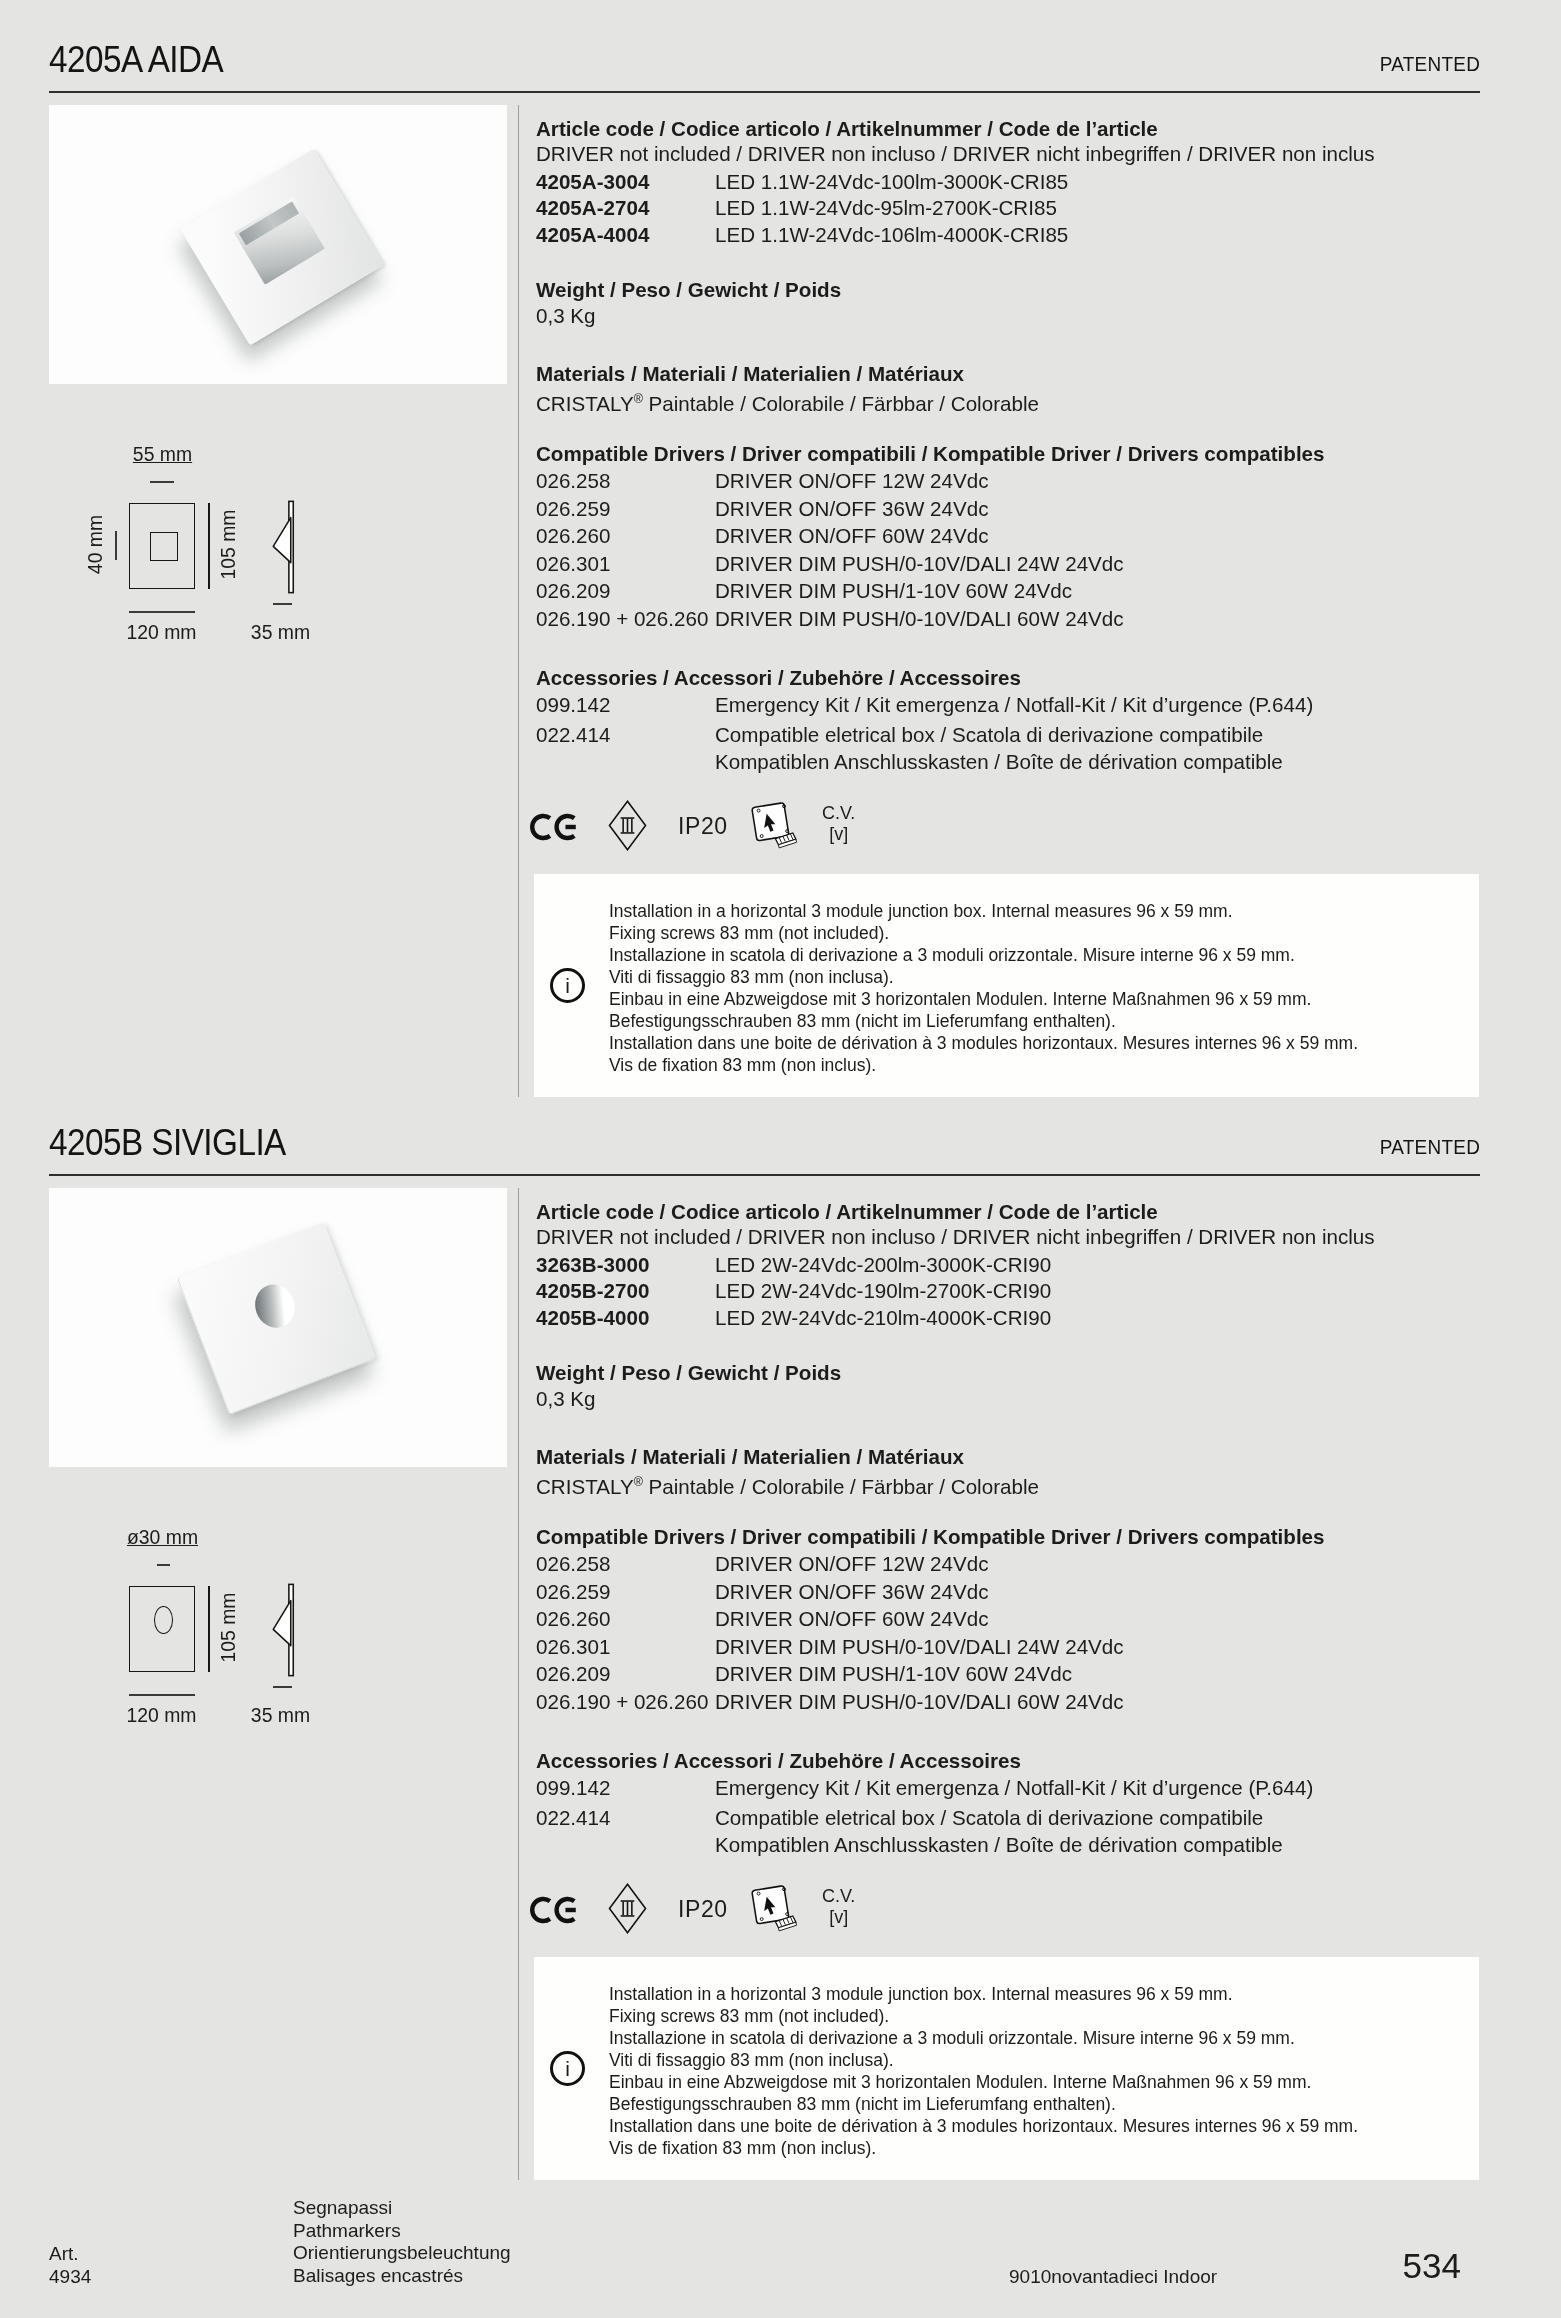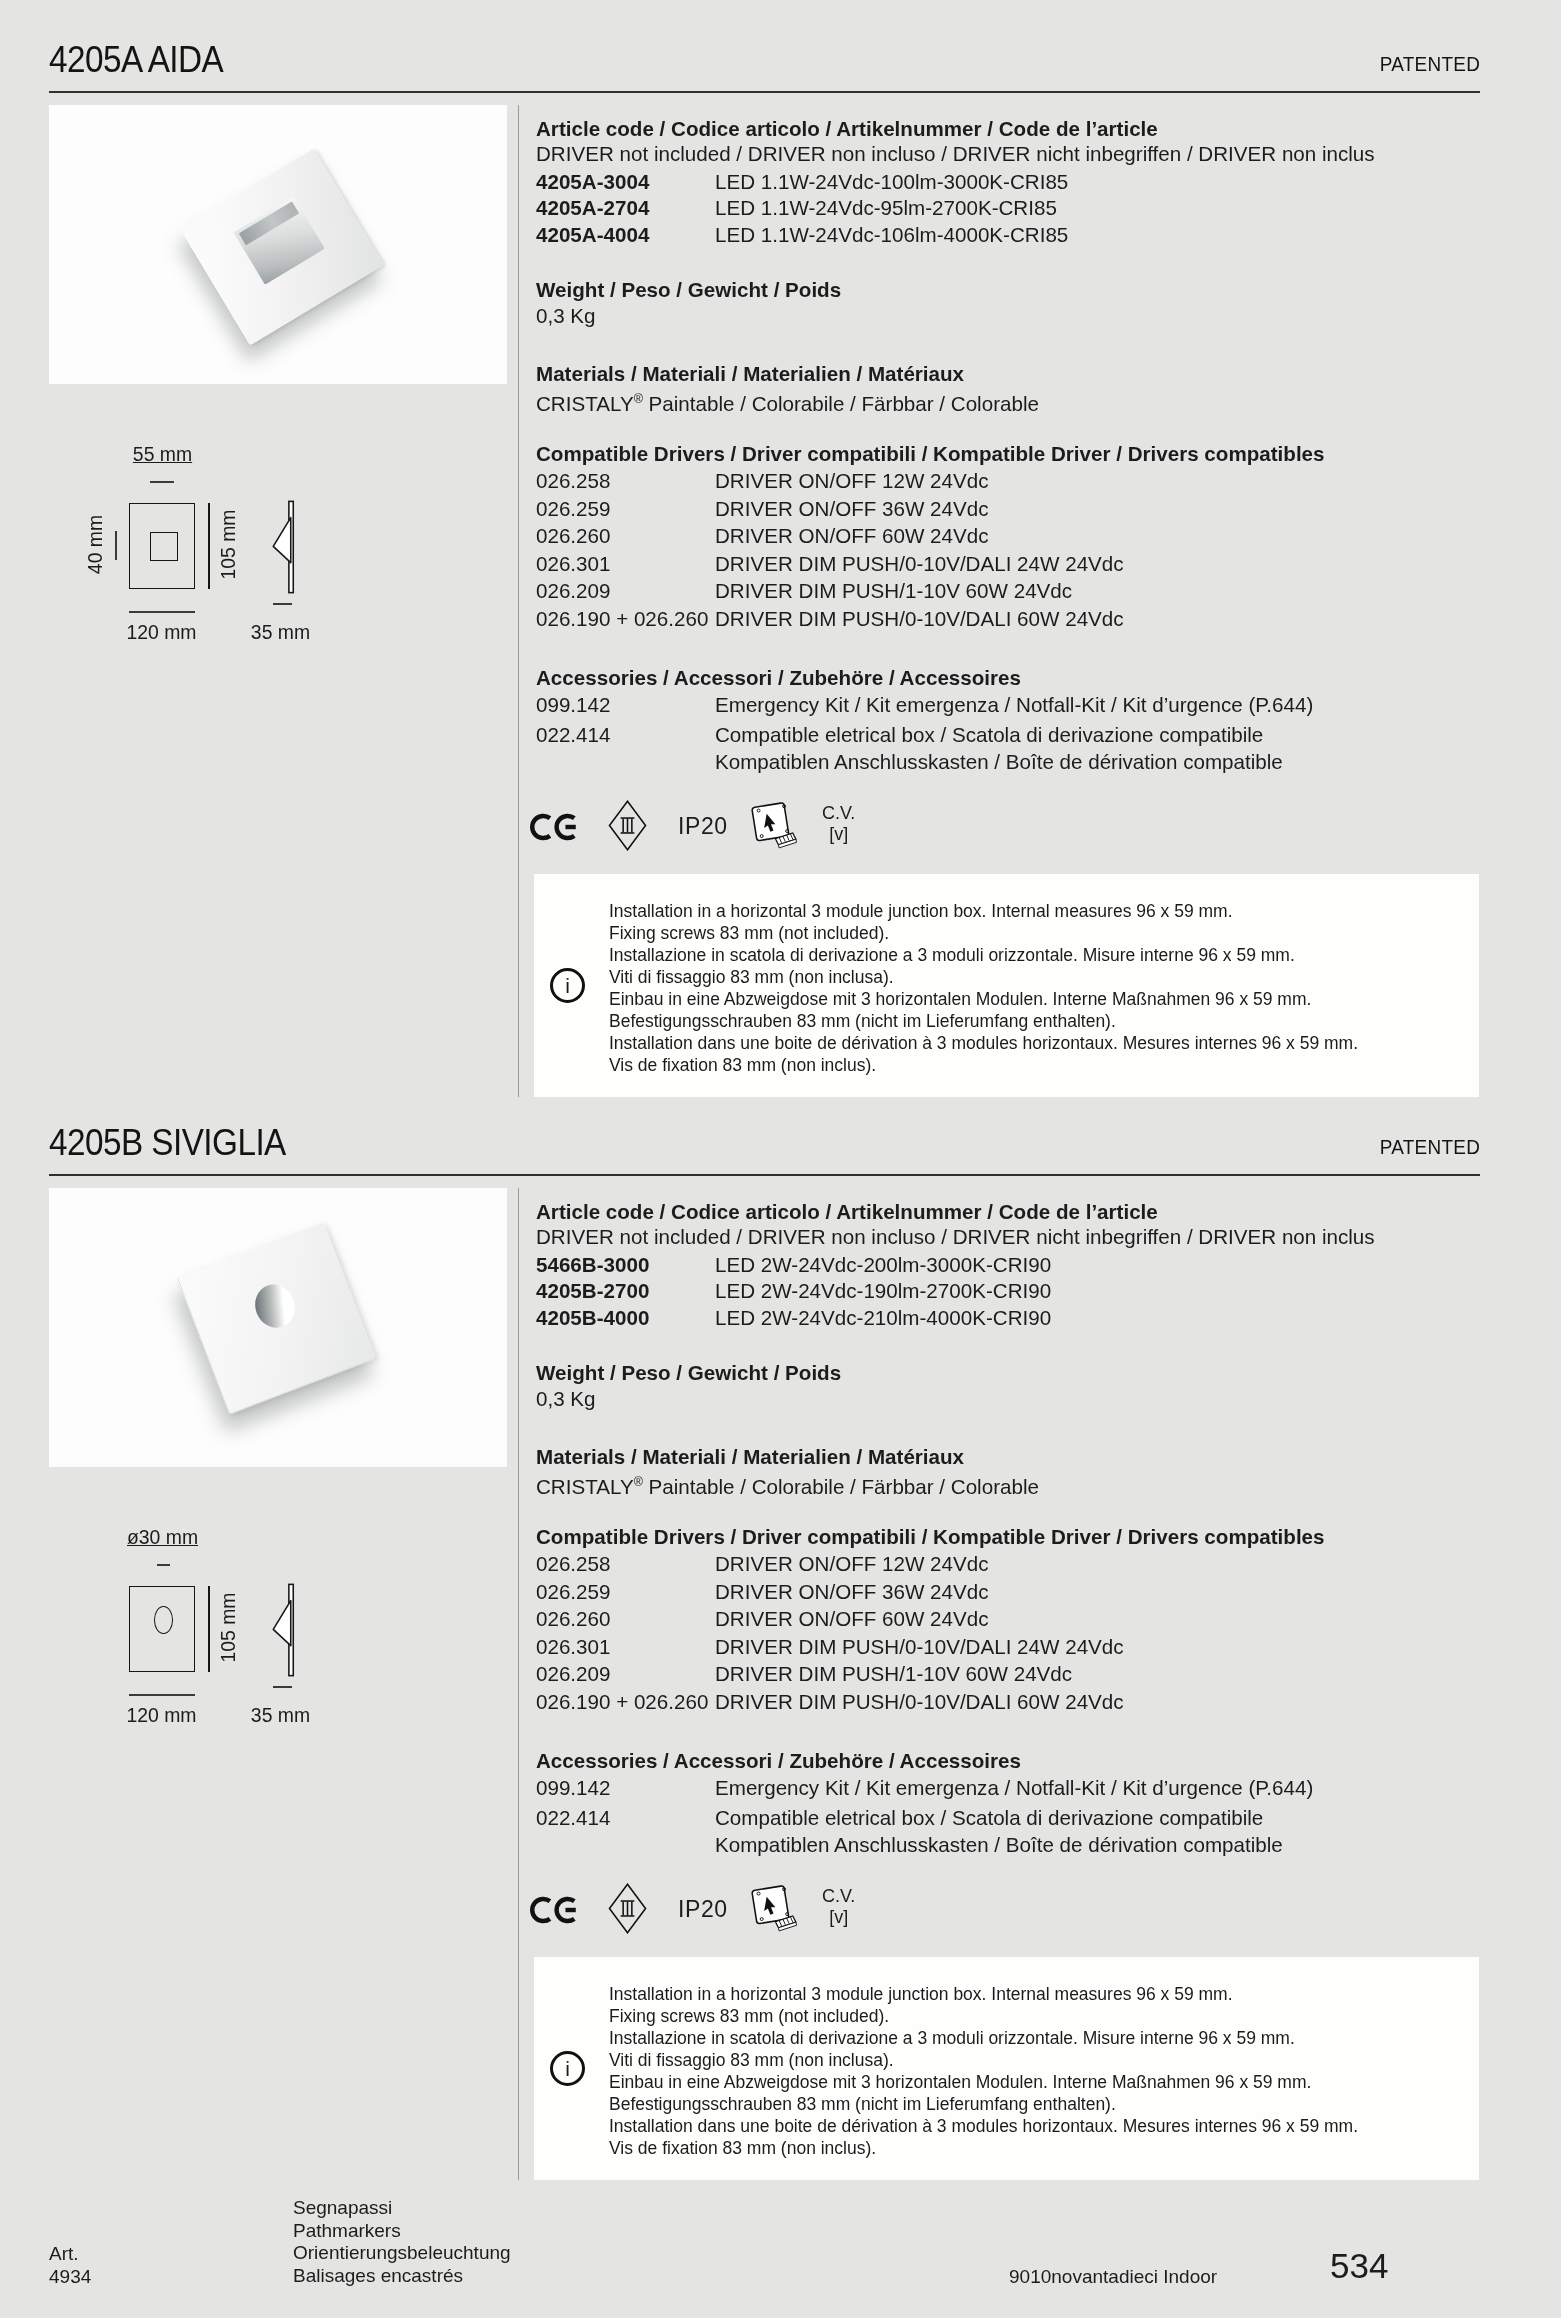--- a/index.html
+++ b/index.html
@@ -66,21 +66,21 @@
   .right-vline{position:absolute;left:208px;top:503px;width:1.9px;height:86px;background:#161616;}
   .bottom-hline{left:129px;top:611px;width:66px;}
   .tick-left{left:115px;top:531px;height:29px;}
   .depth-tick{left:273px;top:603px;width:19px;}
   .side-svg{position:absolute;left:267px;top:500px;}
   
   .foot{position:absolute;font-size:19px;line-height:22.5px;white-space:nowrap;}
   .foot-art{left:49px;top:2243px;}
   .foot-cat{left:293px;top:2197px;}
   .foot-brand{left:1009px;top:2266px;}
-  .foot-page{left:1330px;top:2247px;width:131px;text-align:left;font-size:35px;line-height:37px;}
+  .foot-page{left:1330px;top:2247px;width:131px;text-align:right;font-size:35px;line-height:37px;}
 </style>
 </head>
 <body>
 
 <div id="page">
 
   <div class="sec sec-a">
     <div class="title">4205A AIDA</div>
     <div class="patented">PATENTED</div>
     <div class="rule"></div>
@@ -200,21 +200,21 @@
     <div class="vdivider"></div>
 
     <div class="photo-box">
       <div class="plate">
         <div class="hole"></div>
       </div>
     </div>
 
     <div class="t b c1" style="top:116px">Article code / Codice articolo / Artikelnummer / Code de l’article</div>
     <div class="t c1" style="top:141px">DRIVER not included / DRIVER non incluso / DRIVER nicht inbegriffen / DRIVER non inclus</div>
-    <div class="t b c1" style="top:169px">5466B-3000</div>
+    <div class="t b c1" style="top:169px">3263B-3000</div>
     <div class="t c2" style="top:169px">LED 2W-24Vdc-200lm-3000K-CRI90</div>
     <div class="t b c1" style="top:195px">4205B-2700</div>
     <div class="t c2" style="top:195px">LED 2W-24Vdc-190lm-2700K-CRI90</div>
     <div class="t b c1" style="top:222px">4205B-4000</div>
     <div class="t c2" style="top:222px">LED 2W-24Vdc-210lm-4000K-CRI90</div>
 
     <div class="t b c1" style="top:277px">Weight / Peso / Gewicht / Poids</div>
     <div class="t c1" style="top:303px">0,3 Kg</div>
 
     <div class="t b c1" style="top:361px">Materials / Materiali / Materialien / Matériaux</div>

